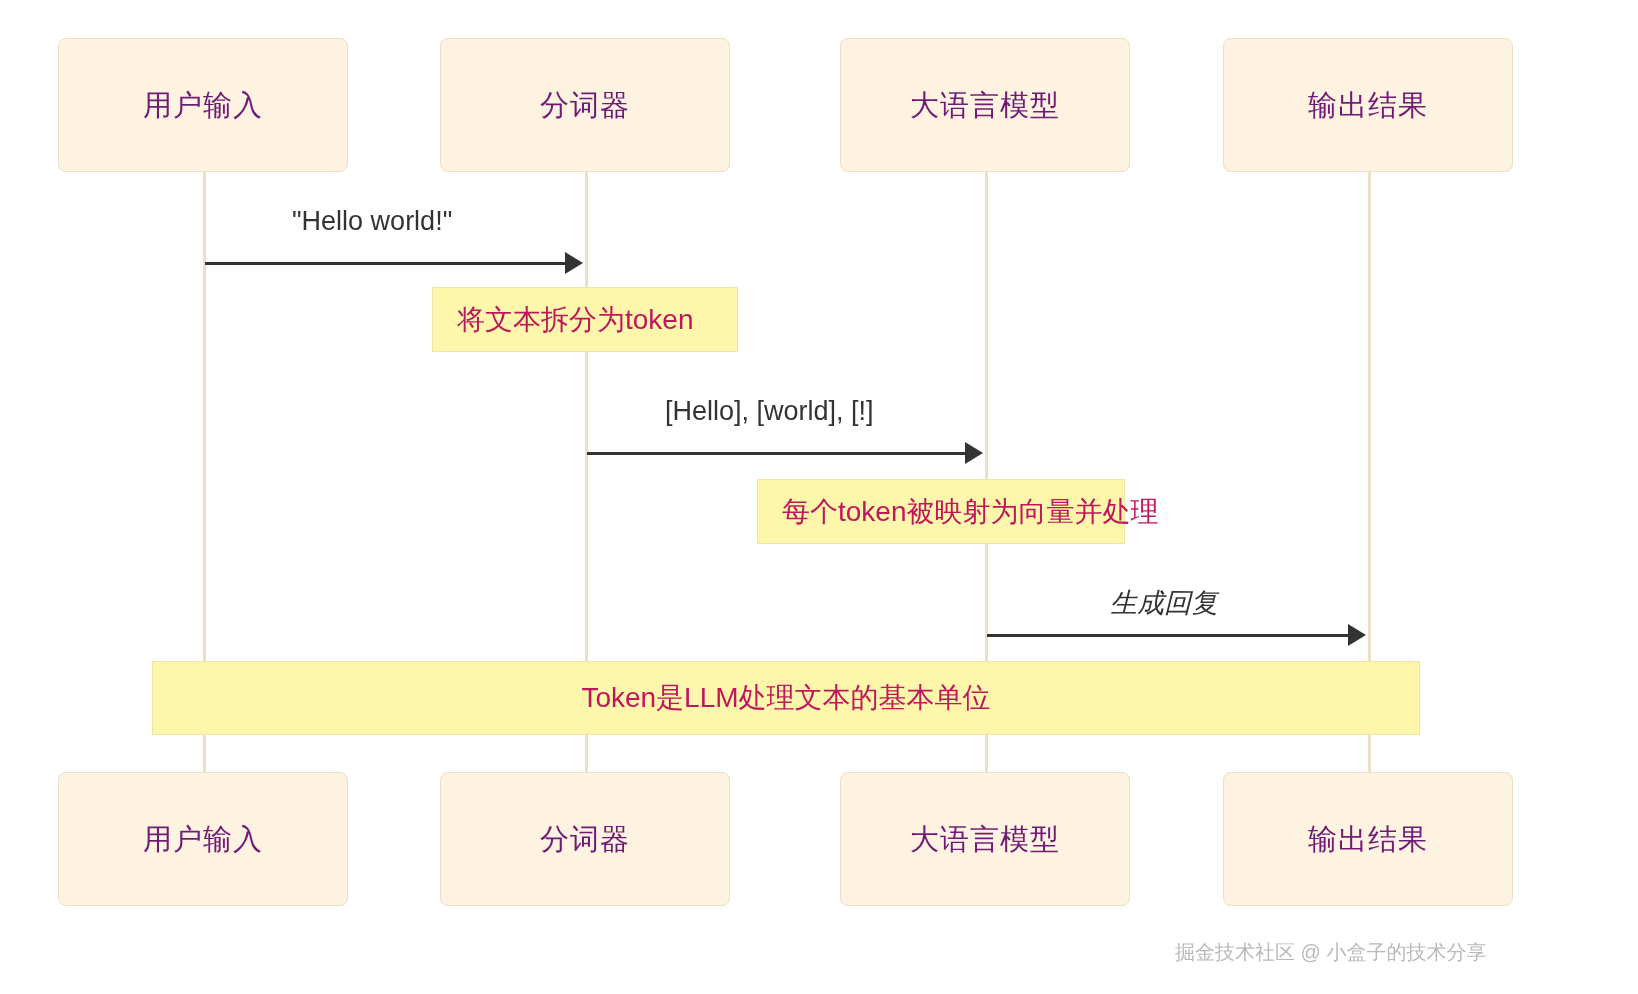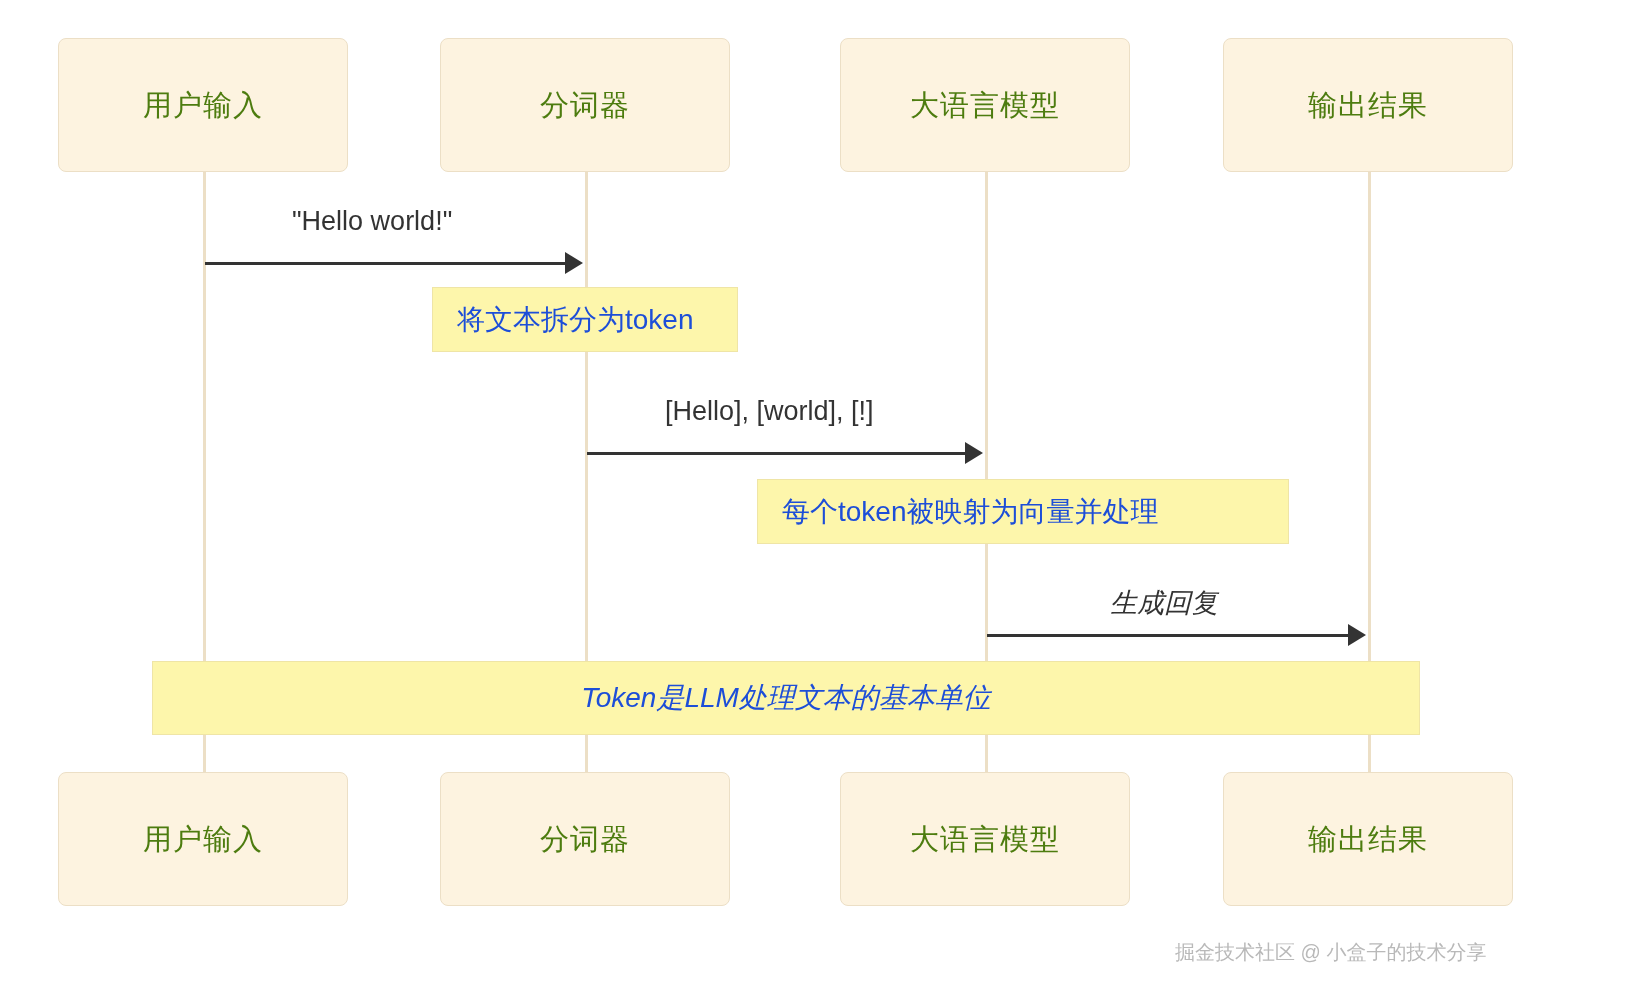--- a/index.html
+++ b/index.html
@@ -24,21 +24,21 @@
     background: #fdf3e0;
     border: 1px solid #ecdfc6;
     border-radius: 8px;
     display: flex;
     align-items: center;
     justify-content: center;
     box-sizing: border-box;
   }
   .participant-label {
     font-size: 29px;
-    color: #4d7c0f;
+    color: #701a75;
     letter-spacing: 1px;
     line-height: 1;
     white-space: nowrap;
   }
 
   
   .lifeline {
     position: absolute;
     width: 3px;
     background: #ecdfc6;
@@ -72,21 +72,21 @@
     background: #fdf6ab;
     border: 1px solid #efe5a6;
     box-sizing: border-box;
     display: flex;
     align-items: center;
     box-shadow: 0 0 0 0 transparent;
   }
   .note.center { justify-content: center; }
   .note-label {
     font-size: 28px;
-    color: #1d4ed8;
+    color: #be185d;
     white-space: nowrap;
     line-height: 1;
   }
   .note-pad-left { padding-left: 24px; }
 
   
   .watermark {
     position: absolute;
     font-size: 20px;
     color: #b9b9b9;
@@ -122,29 +122,29 @@
   <div class="msg-head" style="left:565px; top:252px;"></div>
 
   <div class="note note-pad-left" style="left:432px; top:287px; width:306px; height:65px;">
     <span class="note-label">将文本拆分为token</span>
   </div>
 
   <div class="msg-label" style="left:645px; top:398px;margin-left:20px;">[Hello], [world], [!]</div>
   <div class="msg-line" style="left:587px; top:452px; width:378px;"></div>
   <div class="msg-head" style="left:965px; top:442px;"></div>
 
-  <div class="note note-pad-left" style="left:757px; top:479px; width:532px; height:65px;">
+  <div class="note note-pad-left" style="left:757px; top:479px; width:368px; height:65px;">
     <span class="note-label">每个token被映射为向量并处理</span>
   </div>
 
   <div class="msg-label" style="left:1110px; top:590px;font-style:italic;">生成回复</div>
   <div class="msg-line" style="left:987px; top:634px; width:361px;"></div>
   <div class="msg-head" style="left:1348px; top:624px;"></div>
 
-  <div class="note center" style="left:152px; top:661px; width:1268px; height:74px;font-style:italic;">
+  <div class="note center" style="left:152px; top:661px; width:1268px; height:74px;">
     <span class="note-label">Token是LLM处理文本的基本单位</span>
   </div>
 
   <div class="participant" style="left:58px; top:772px; width:290px; height:134px;">
     <span class="participant-label">用户输入</span>
   </div>
   <div class="participant" style="left:440px; top:772px; width:290px; height:134px;">
     <span class="participant-label">分词器</span>
   </div>
   <div class="participant" style="left:840px; top:772px; width:290px; height:134px;">

